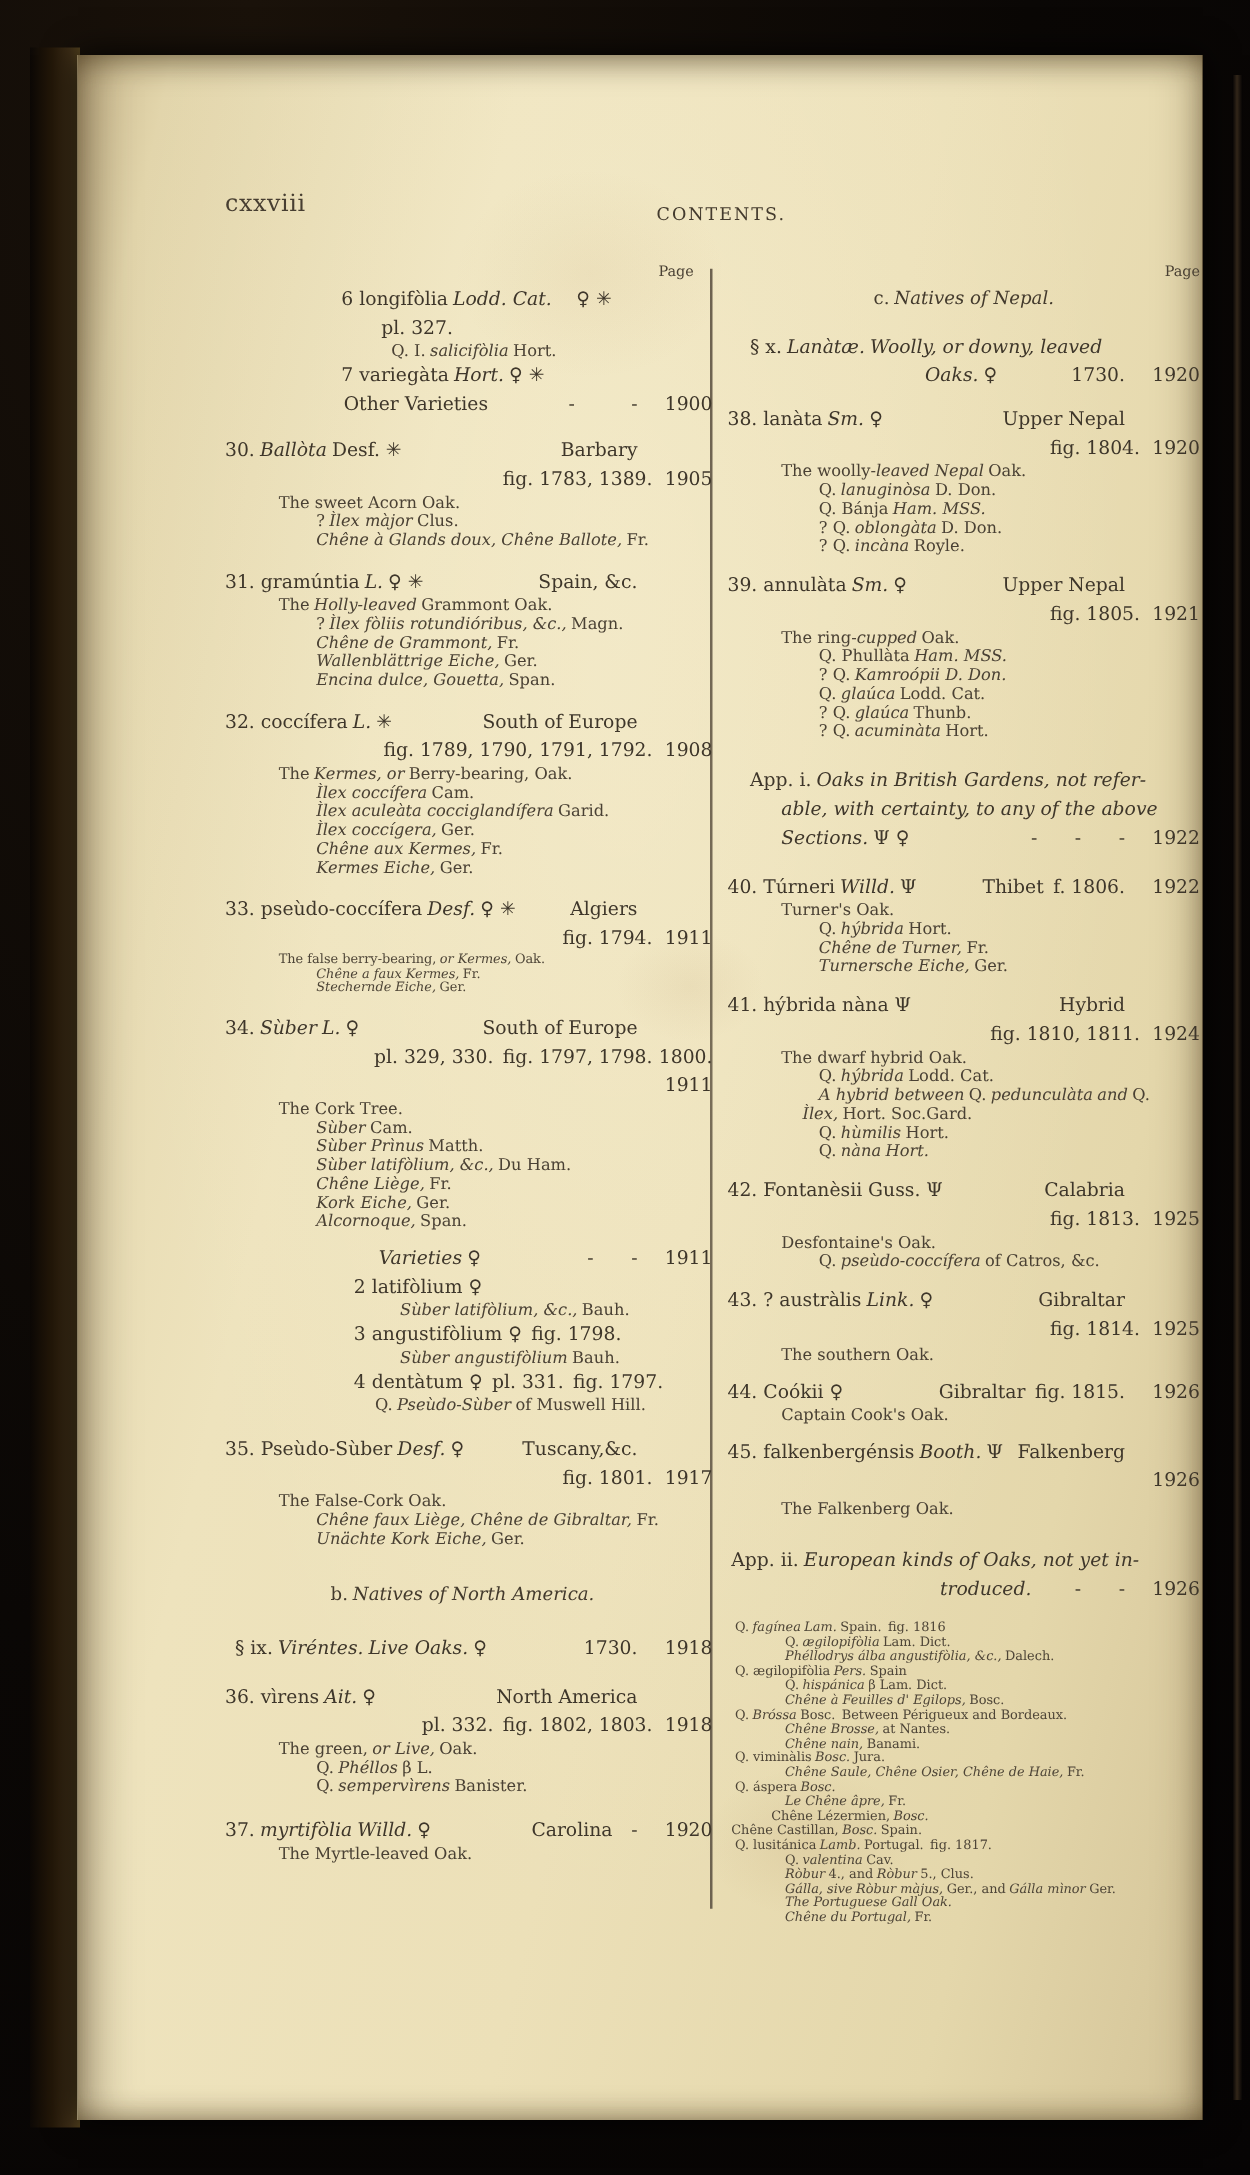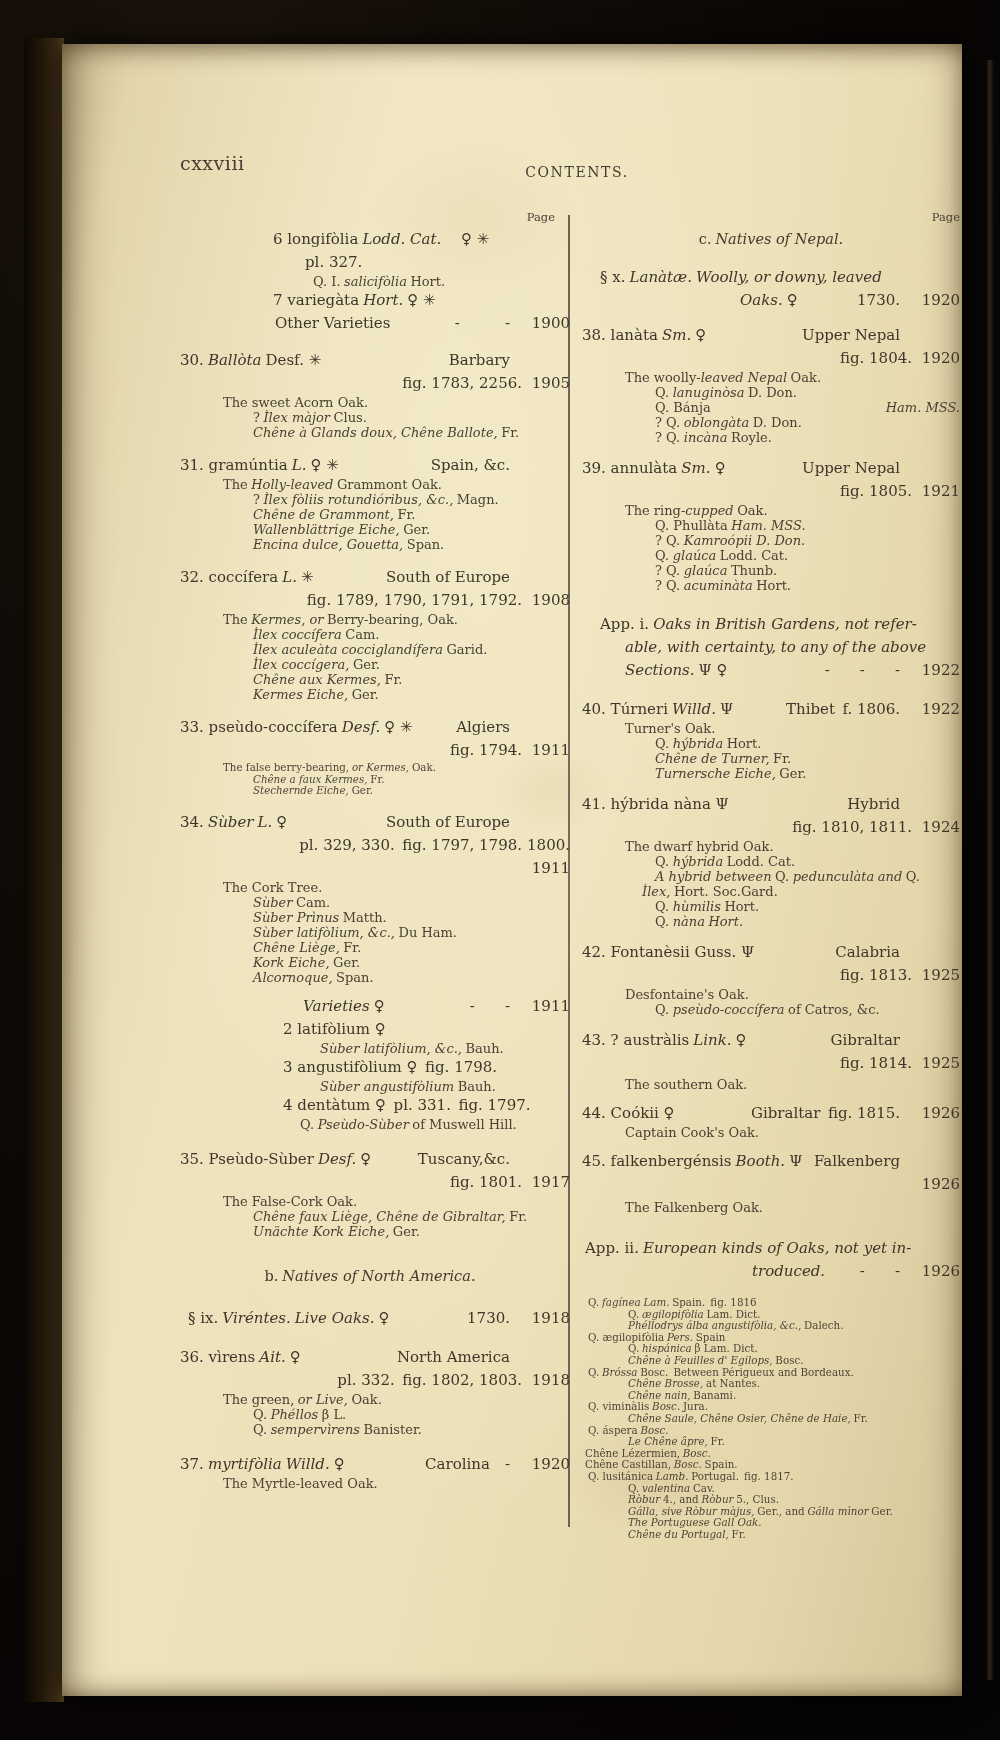--- a/index.html
+++ b/index.html
@@ -97,21 +97,21 @@
         <span class="pg">1900</span>
       </div>
       <div class="ln h" style="padding-left: 10px; margin-top: 14px;">
         <span class="pt">30.</span>
         <span class="pt it gap">Ballòta</span>
         <span class="pt gap">Desf. ✳</span>
         <span class="loc">Barbary</span>
         <span class="pg"></span>
       </div>
       <div class="ln h al-r">
-        <span class="pt">fig. 1783, 2256.</span>
+        <span class="pt">fig. 1783, 1389.</span>
         <span class="pg">1905</span>
       </div>
       <div class="ln s" style="padding-left: 53px;">
         <span class="pt">The sweet Acorn Oak.</span>
       </div>
       <div class="ln s" style="padding-left: 83px;">
         <span class="pt">?</span>
         <span class="pt it gap">Ìlex màjor</span>
         <span class="pt gap">Clus.</span>
       </div>
@@ -380,21 +380,21 @@
       <div class="ln s" style="padding-left: 43px;">
         <span class="pt">The woolly-</span>
         <span class="pt it">leaved Nepal</span>
         <span class="pt gap">Oak.</span>
       </div>
       <div class="ln s" style="padding-left: 73px;">
         <span class="pt">Q.</span>
         <span class="pt it gap">lanuginòsa</span>
         <span class="pt gap">D. Don.</span>
       </div>
-      <div class="ln s" style="padding-left: 73px; justify-content: space-between;">
+      <div class="ln s" style="padding-left: 73px;">
         <span class="pt">Q. Bánja</span>
         <span class="pt it gap">Ham. MSS.</span>
       </div>
       <div class="ln s" style="padding-left: 73px;">
         <span class="pt">? Q.</span>
         <span class="pt it gap">oblongàta</span>
         <span class="pt gap">D. Don.</span>
       </div>
       <div class="ln s" style="padding-left: 73px;">
         <span class="pt">? Q.</span>
@@ -627,21 +627,21 @@
         <span class="pt gap">Fr.</span>
       </div>
       <div class="ln m" style="padding-left: 6px;">
         <span class="pt">Q. áspera</span>
         <span class="pt it gap">Bosc.</span>
       </div>
       <div class="ln m" style="padding-left: 46px;">
         <span class="pt it">Le Chêne âpre,</span>
         <span class="pt gap">Fr.</span>
       </div>
-      <div class="ln m" style="padding-left: 3px;">
+      <div class="ln m" style="padding-left: 3px; margin-left: 32px;">
         <span class="pt">Chêne Lézermien,</span>
         <span class="pt it gap">Bosc.</span>
       </div>
       <div class="ln m" style="padding-left: 3px;">
         <span class="pt">Chêne Castillan,</span>
         <span class="pt it gap">Bosc.</span>
         <span class="pt gap">Spain.</span>
       </div>
       <div class="ln m" style="padding-left: 6px;">
         <span class="pt">Q. lusitánica</span>

